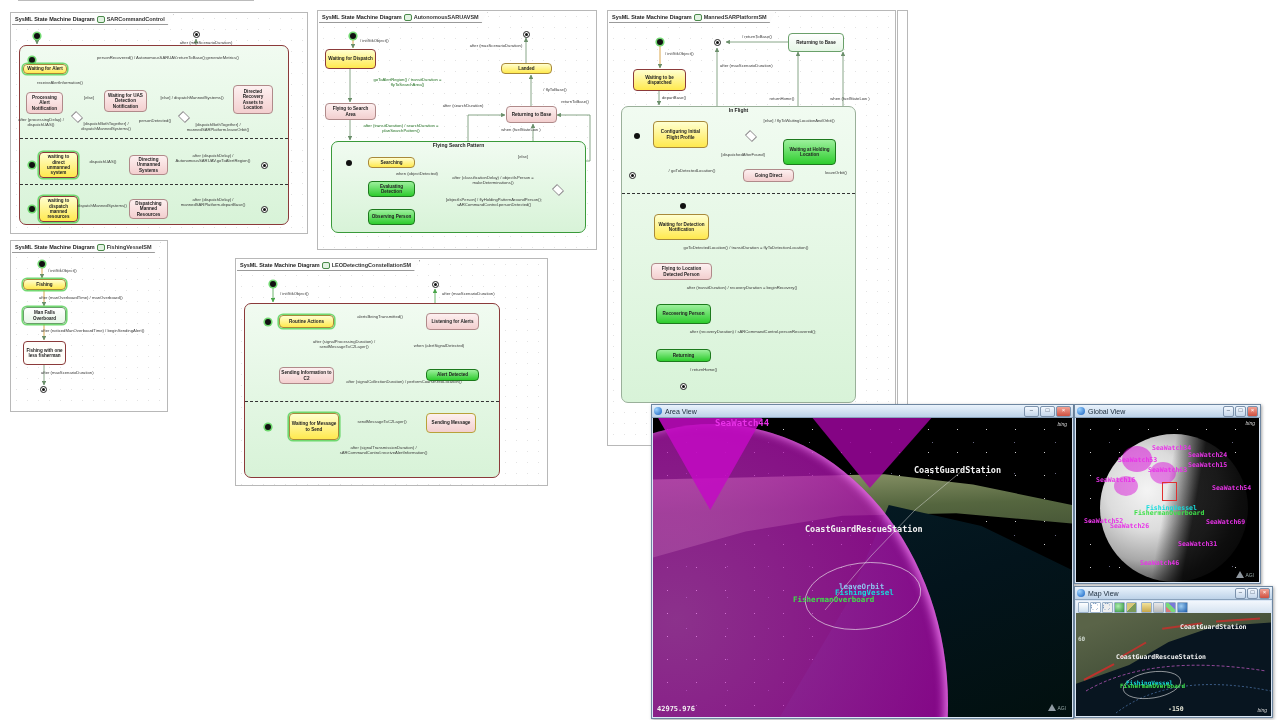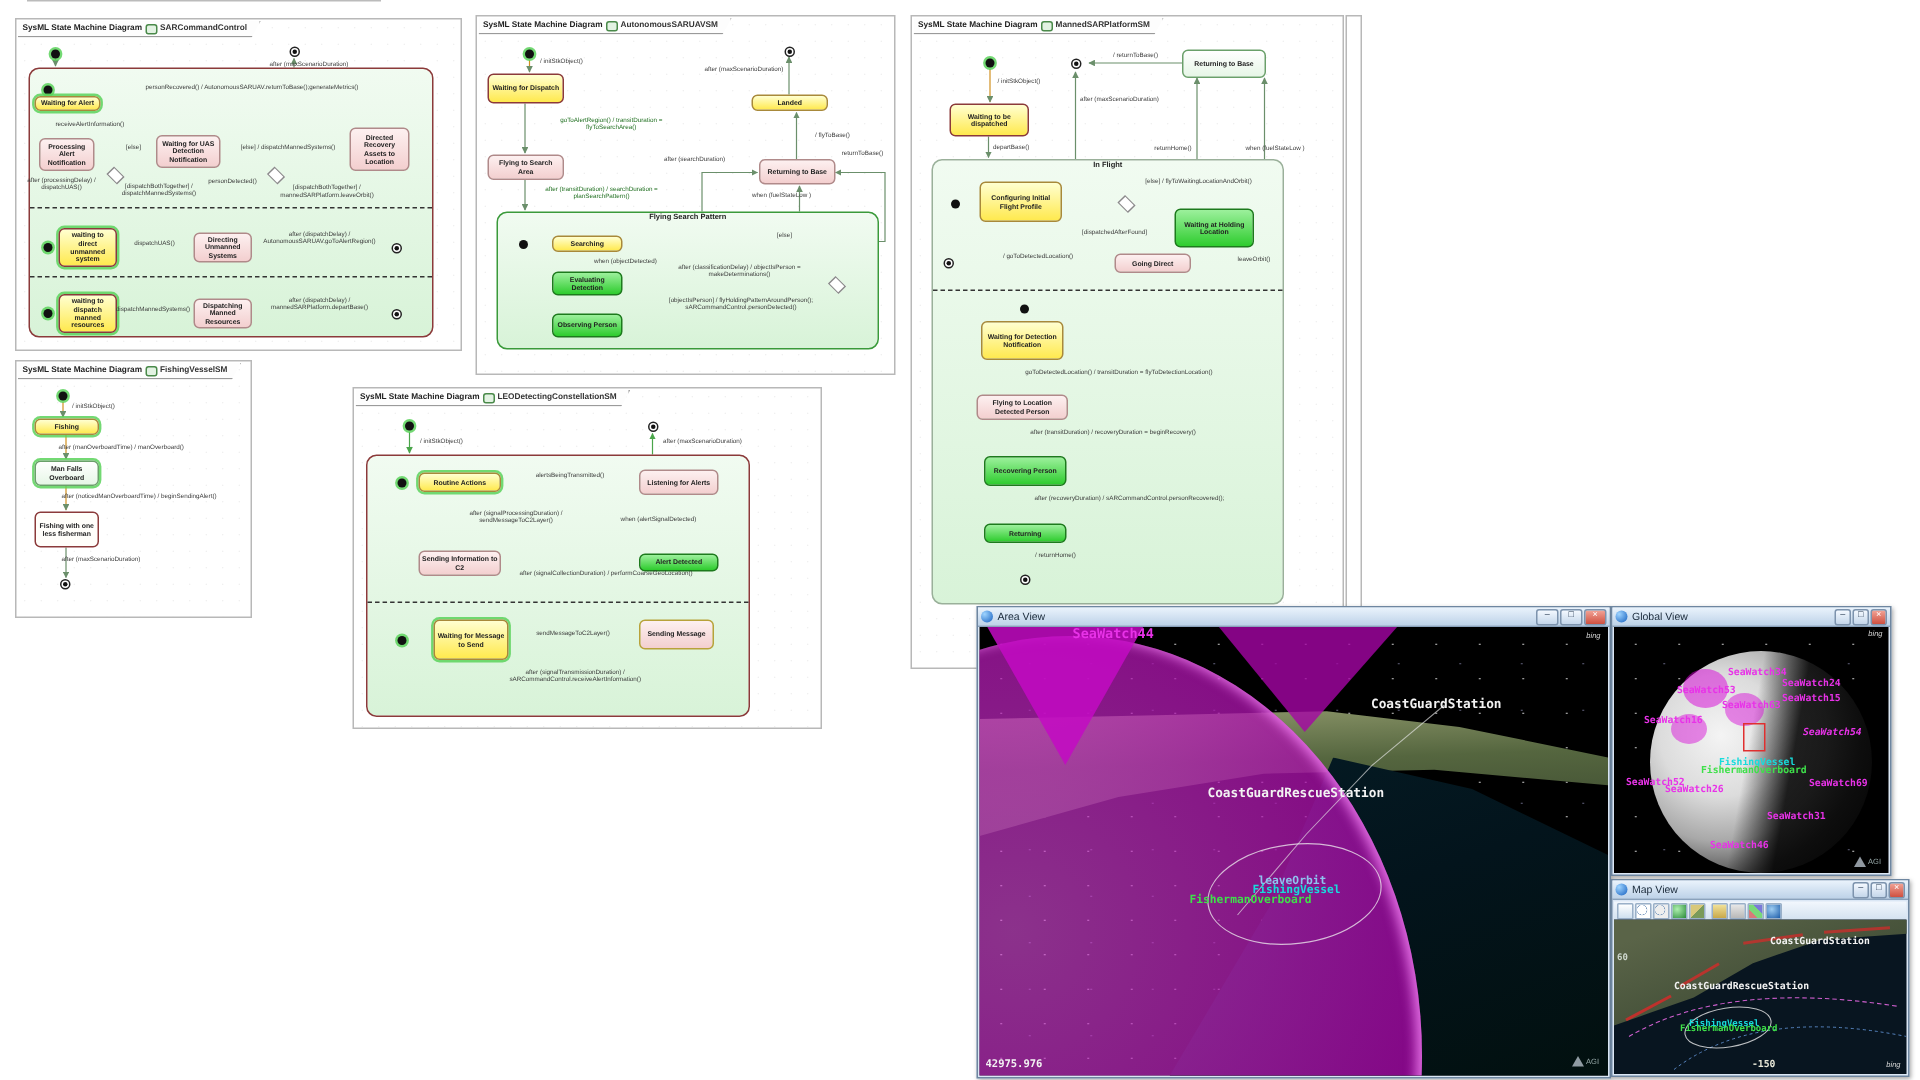--- a/index.html
+++ b/index.html
@@ -401,21 +401,21 @@
     <div style="position:absolute;left:46px;top:28px;width:30px;height:26px;border-radius:50%;background:rgba(215,0,215,.5);"></div>
     <div style="position:absolute;left:74px;top:44px;width:26px;height:22px;border-radius:50%;background:rgba(215,0,215,.45);"></div>
     <div style="position:absolute;left:38px;top:58px;width:24px;height:20px;border-radius:50%;background:rgba(215,0,215,.45);"></div>
     <div style="position:absolute;left:86px;top:64px;width:13px;height:17px;border:1px solid #e03030;"></div>
     <span class="sl mag" style="left:76px;top:26px;font-size:6.5px;">SeaWatch34</span>
     <span class="sl mag" style="left:112px;top:33px;font-size:6.5px;">SeaWatch24</span>
     <span class="sl mag" style="left:42px;top:38px;font-size:6.5px;">SeaWatch53</span>
     <span class="sl mag" style="left:112px;top:43px;font-size:6.5px;">SeaWatch15</span>
     <span class="sl mag" style="left:72px;top:48px;font-size:6.5px;">SeaWatch63</span>
     <span class="sl mag" style="left:20px;top:58px;font-size:6.5px;">SeaWatch16</span>
-    <span class="sl mag" style="left:126px;top:66px;font-size:6.5px;font-style:italic;">SeaWatch54</span>
+    <span class="sl mag" style="left:136px;top:66px;font-size:6.5px;">SeaWatch54</span>
     <span class="sl cy" style="left:70px;top:86px;font-size:6.5px;">FishingVessel</span>
     <span class="sl gnl" style="left:58px;top:91px;font-size:6.5px;">FishermanOverboard</span>
     <span class="sl mag" style="left:8px;top:99px;font-size:6.5px;">SeaWatch52</span>
     <span class="sl mag" style="left:34px;top:104px;font-size:6.5px;">SeaWatch26</span>
     <span class="sl mag" style="left:130px;top:100px;font-size:6.5px;">SeaWatch69</span>
     <span class="sl mag" style="left:102px;top:122px;font-size:6.5px;">SeaWatch31</span>
     <span class="sl mag" style="left:64px;top:141px;font-size:6.5px;">SeaWatch46</span>
     <span class="bing" style="right:4px;top:2px;">bing</span>
     <span class="agi" style="right:5px;bottom:4px;">
         <span class="agitri"></span>

